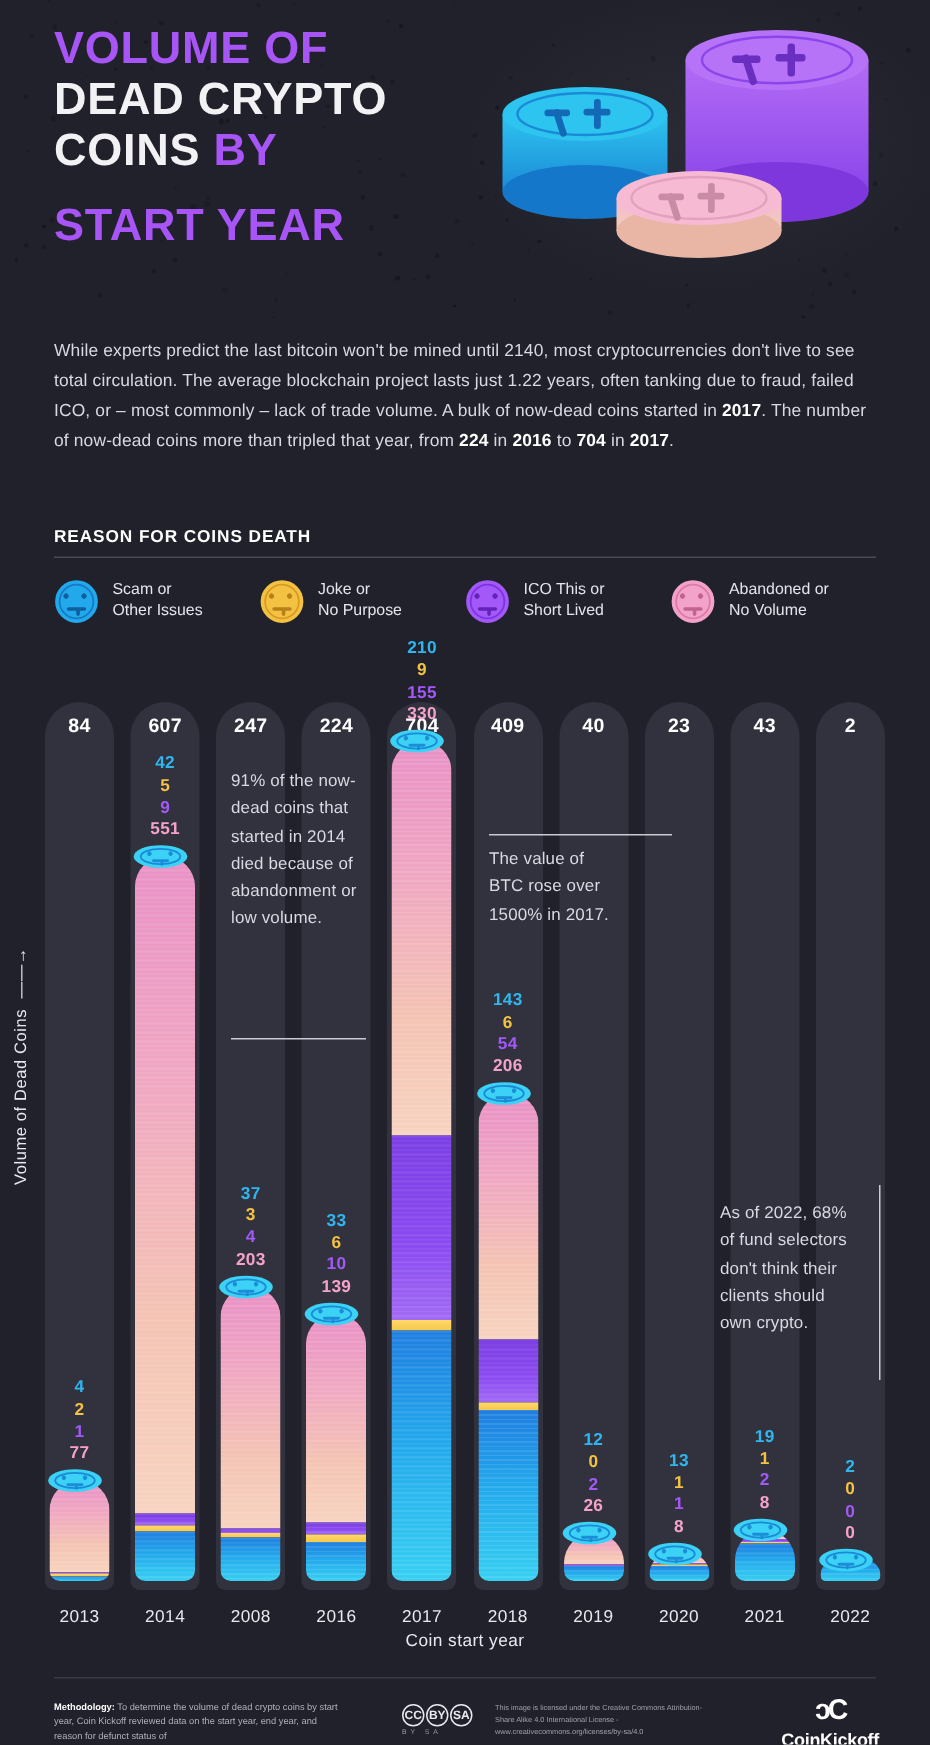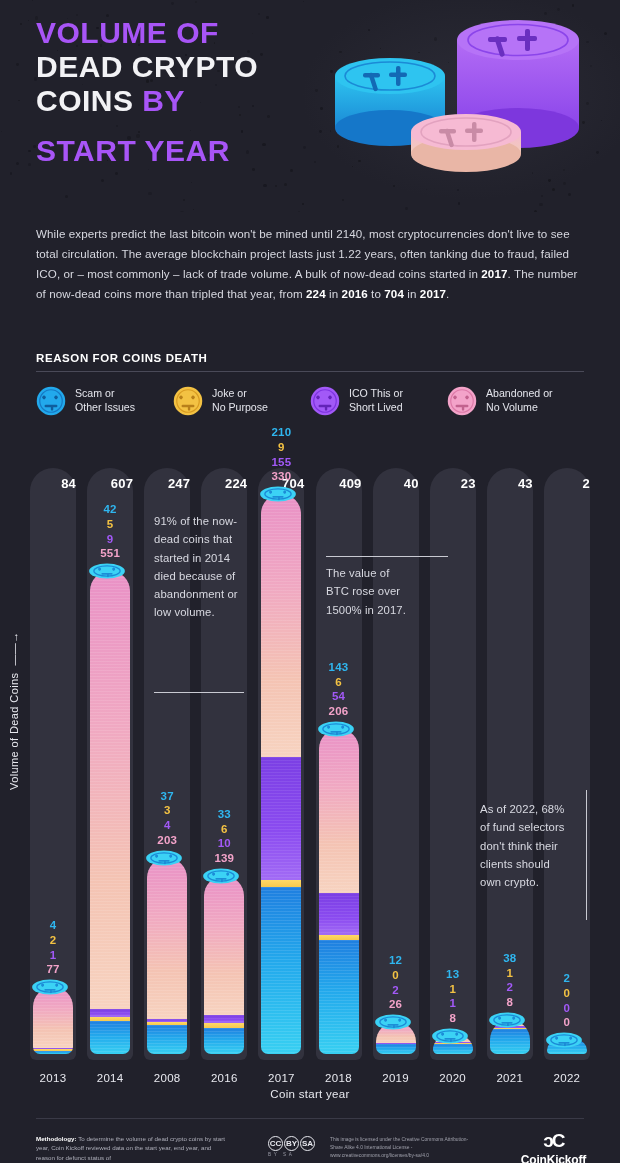--- a/index.html
+++ b/index.html
@@ -56,21 +56,21 @@
   
   .chart { position: absolute; left: 30px; top: 460px; width: 560px; height: 600px; }
   .col {
     position: absolute; bottom: 0; width: 46px;
   }
   .track {
     position: absolute; bottom: 0; left: 0; width: 46px; height: 592px;
     background: #32323e; border-radius: 23px 23px 6px 6px;
   }
   .total {
-    position: absolute; top: 8px; left: 0; width: 46px; text-align: right;
+    position: absolute; top: 8px; left: 0; width: 46px; text-align: center;
     color: #ffffff; font-size: 13px; font-weight: 800; letter-spacing: .2px;
   }
   .bar {
     position: absolute; bottom: 6px; left: 3px; width: 40px;
     border-radius: 20px 20px 7px 7px; overflow: hidden;
   }
   .seg { width: 100%; position: relative; }
   .seg-abandoned { background:
       repeating-linear-gradient(to bottom, rgba(255,255,255,.10) 0 1px, rgba(0,0,0,0) 1px 3px),
       linear-gradient(to bottom, #e991c6 0%, #f0a8c2 35%, #f4c3b3 70%, #f7d3c0 100%); }
@@ -666,21 +666,21 @@
             <ellipse cx="20" cy="8.5" rx="14" ry="5.4" fill="none" stroke="#1b8ad6" stroke-width="1.3"></ellipse>
             <g fill="#1b8ad6" opacity=".95">
               <rect x="11" y="5" width="2.4" height="3" rx="1" transform="rotate(-40 12 6.5)"></rect>
               <rect x="11" y="5" width="2.4" height="3" rx="1" transform="rotate(40 12 6.5)"></rect>
               <rect x="26" y="5" width="2.4" height="3" rx="1" transform="rotate(-40 27 6.5)"></rect>
               <rect x="26" y="5" width="2.4" height="3" rx="1" transform="rotate(40 27 6.5)"></rect>
               <path d="M15 10.5 h10 a1 1 0 0 1 0 2 h-3 v1.6 a1 1 0 0 1 -2 0 v-1.6 h-5 a1 1 0 0 1 0 -2 z"></path>
             </g>
           </svg></div>
         <div class="vals" style="bottom:50.20454545454545px">
-          <div class="v-scam">38</div>
+          <div class="v-scam">19</div>
           <div class="v-joke">1</div>
           <div class="v-ico">2</div>
           <div class="v-aban">8</div>
         </div>
         <div class="xlab">2021</div>
       </div>
       <div class="col" style="left: 513.9px; height: 592px;">
         <div class="track"></div>
         <div class="total">2</div>
         <div class="bar" style="height:14px">

